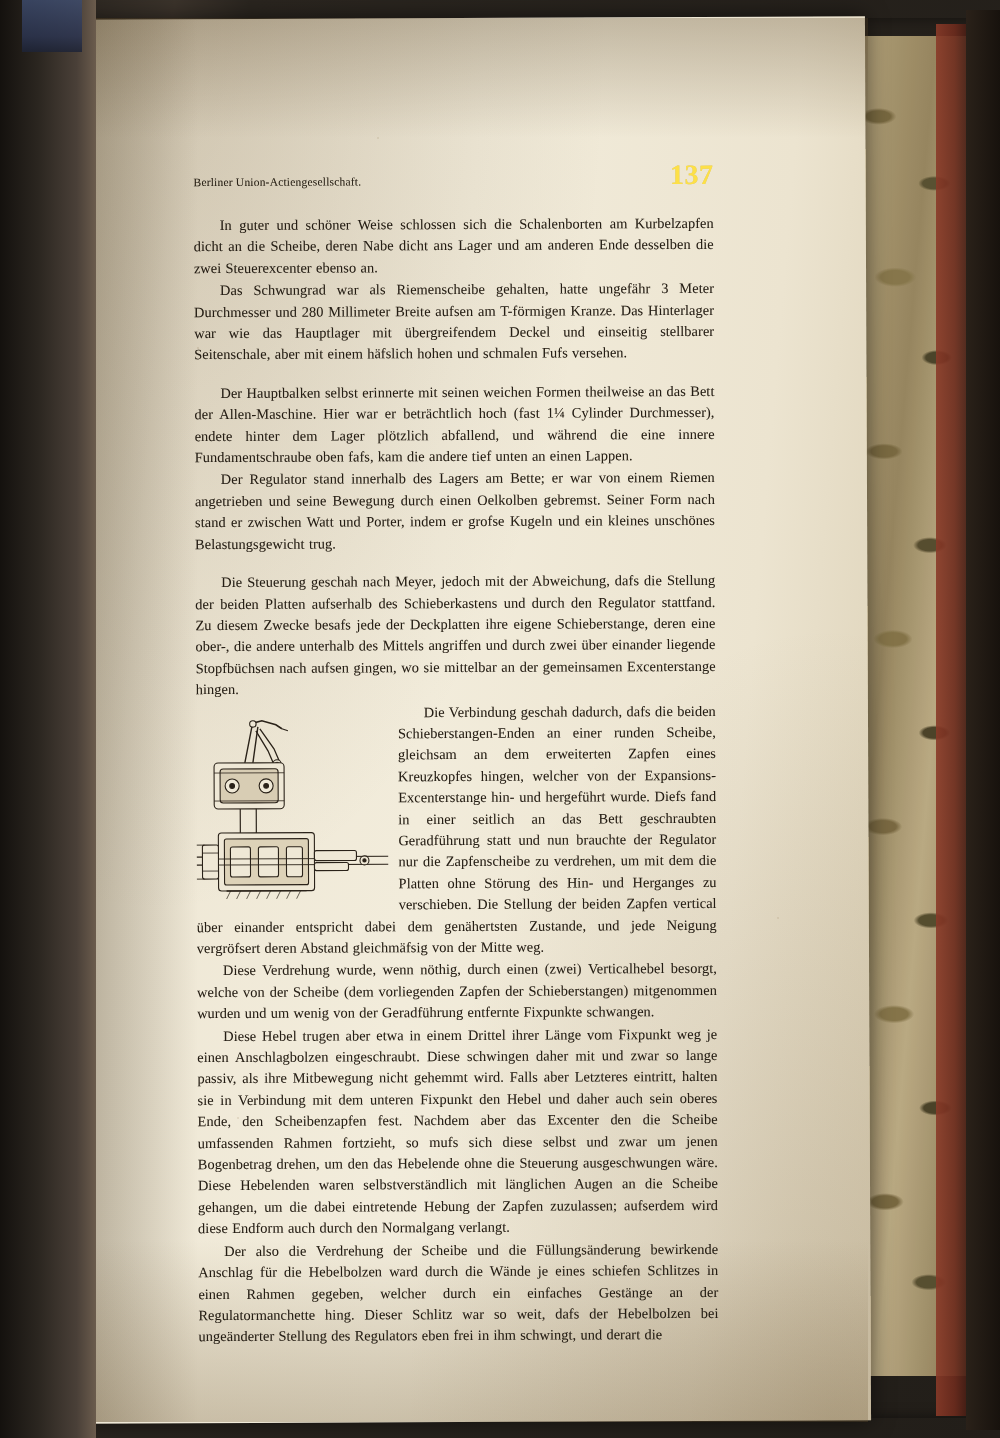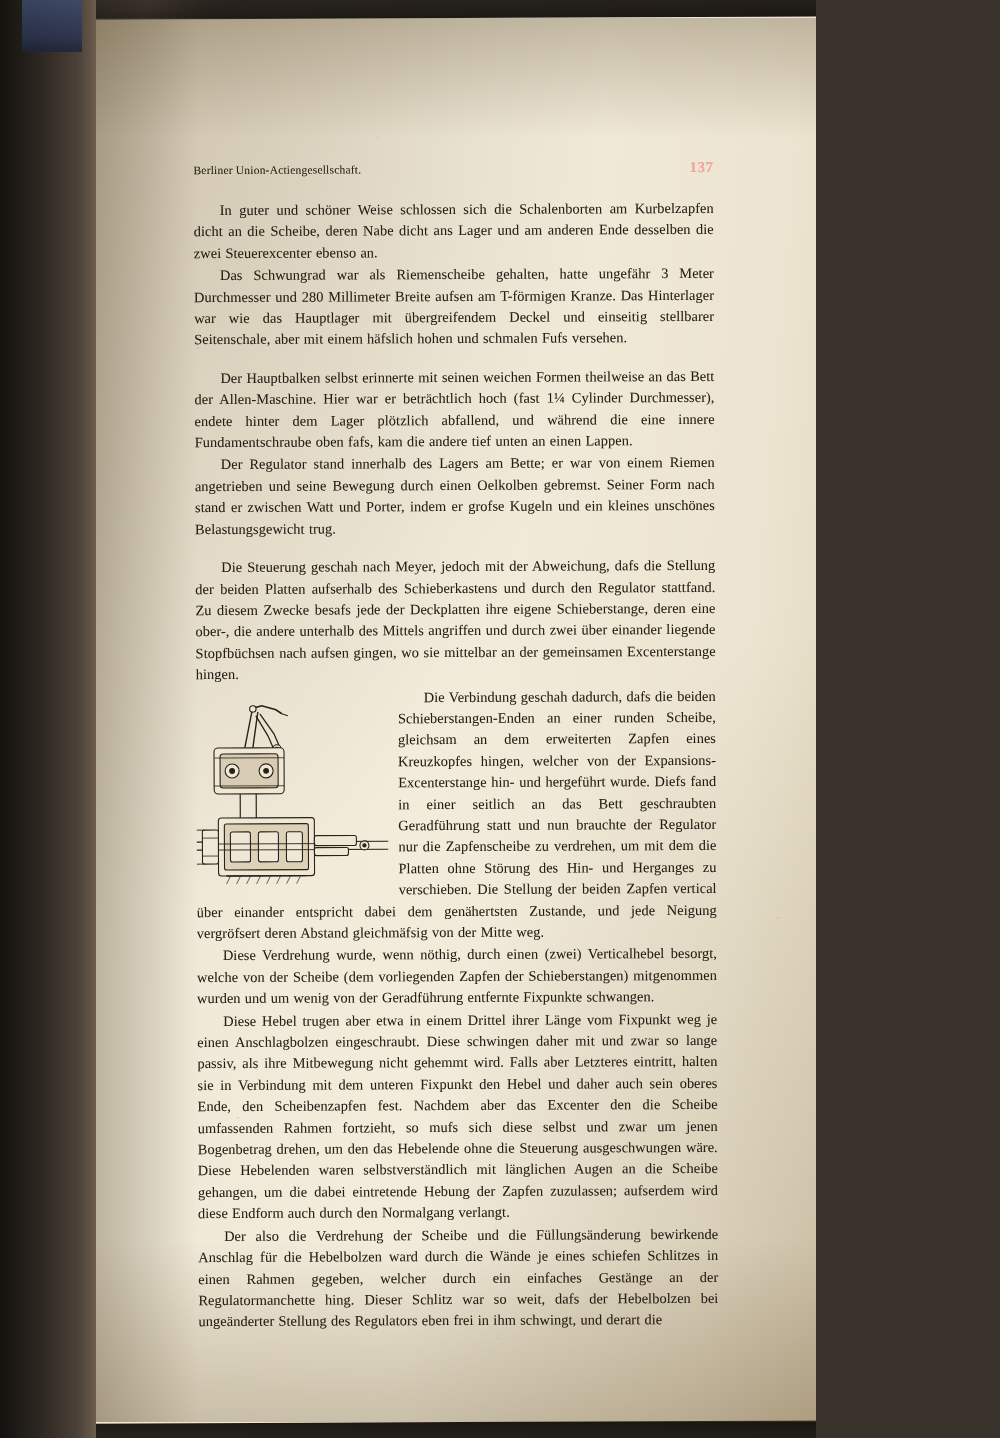--- a/index.html
+++ b/index.html
@@ -2,21 +2,21 @@
 <html><head>
 <meta charset="utf-8">
 <style>
   html, body {
     margin: 0;
     padding: 0;
     background: #3a332c;
   }
   #page {
     position: relative;
-    width: 816px;
+    width: 1000px;
     height: 1438px;
     overflow: hidden;
     background: #2e2a25;
     font-family: "Liberation Serif", serif;
   }
 
   
   .bg-dark {
     position: absolute;
     inset: 0;
@@ -154,23 +154,23 @@
   }
   .rh-title {
     font-family: "Liberation Serif", serif;
     font-size: 11.5px;
     letter-spacing: .2px;
     color: #2a2318;
     white-space: nowrap;
   }
   .rh-folio {
     font-family: "Liberation Serif", serif;
-    font-size: 15px;
+    font-size: 28px;
     font-weight: bold;
-    color: #fca5a5;
+    color: #fde047;
     letter-spacing: .5px;
   }
 
   .para {
     font-size: 14.4px;
     line-height: 21.4px;
     text-align: justify;
     text-indent: 26px;
     margin: 0 0 1px 0;
     color: #241d14;

